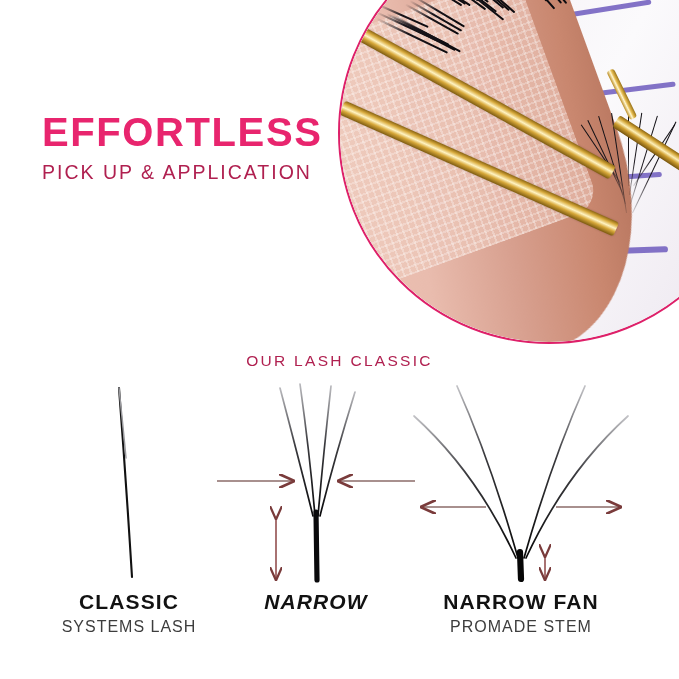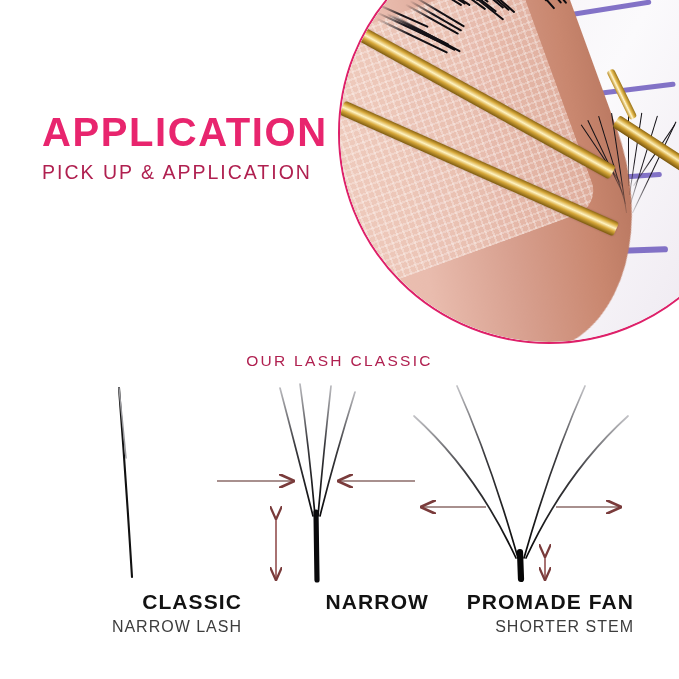--- a/index.html
+++ b/index.html
@@ -217,37 +217,37 @@
     width: 679px;
     height: 270px;
   }
   .system {
     position: absolute;
     top: 0;
     width: 226px;
     height: 270px;
   }
   .system.s1 { left: 16px; }
-  .system.s2 { left: 203px; }
+  .system.s2 { left: 203px; font-style: italic; }
   .system.s3 { left: 408px; }
 
   .sys-art {
     position: absolute;
     left: 0; top: 0;
     width: 226px;
     height: 205px;
   }
   .sys-art svg { display: block; }
 
   .sys-caption {
     position: absolute;
     left: 0;
     top: 210px;
     width: 226px;
-    text-align: right;
+    text-align: center;
   }
   .sys-title {
     font-family: "Liberation Sans", sans-serif;
     font-size: 21px;
     font-weight: 700;
     letter-spacing: 1.1px;
     color: #121212;
     line-height: 1.1;
     white-space: nowrap;
   }
@@ -322,38 +322,38 @@
         </div>
 
       <div class="tweezer tw-a"></div>
       <div class="tweezer tw-b"></div>
       <div class="tweezer tw-tip"></div>
       <div class="tweezer tw-c"></div>
     </div>
   </div>
 
   <div class="headline">
-    <div class="headline-main">APPLICATION</div>
+    <div class="headline-main">EFFORTLESS</div>
     <div class="headline-sub">PICK UP &amp; APPLICATION</div>
   </div>
 
   <div class="section-label">OUR LASH CLASSIC</div>
 
   <div class="systems">
 
     <div class="system s1">
       <div class="sys-art">
         <svg width="226" height="205" viewBox="0 0 226 205" xmlns="http://www.w3.org/2000/svg">
           <path d="M103 8 Q110 100 116 197" fill="none" stroke="#111111" stroke-width="2.1" stroke-linecap="round"></path>
           <path d="M103 8 Q107 46 110 78" fill="none" stroke="#9a9a9e" stroke-width="1.5" stroke-linecap="round"></path>
         </svg>
       </div>
       <div class="sys-caption">
         <div class="sys-title">CLASSIC</div>
-        <div class="sys-sub">NARROW LASH</div>
+        <div class="sys-sub">SYSTEMS LASH</div>
       </div>
     </div>
 
     <div class="system s2">
       <div class="sys-art">
         <svg width="226" height="205" viewBox="0 0 226 205" xmlns="http://www.w3.org/2000/svg">
           <defs>
             <marker id="ahR" markerWidth="9" markerHeight="8" refX="8" refY="4" orient="auto">
               <path d="M0,0 L9,4 L0,8" fill="none" stroke="#7A3B3B" stroke-width="1.6" stroke-linecap="round" stroke-linejoin="round"></path>
             </marker>
@@ -417,19 +417,19 @@
 
           <path d="M112 172 L113 199" fill="none" stroke="#060606" stroke-width="6.2" stroke-linecap="round"></path>
 
           <line x1="78" y1="127" x2="14" y2="127" stroke="#8B6B68" stroke-width="1.7" marker-end="url(#ahR2)"></line>
           <line x1="148" y1="127" x2="212" y2="127" stroke="#8B6B68" stroke-width="1.7" marker-end="url(#ahR2)"></line>
 
           <line x1="137" y1="176" x2="137" y2="199" stroke="#8B4343" stroke-width="1.5" marker-start="url(#ahU2)" marker-end="url(#ahU2)"></line>
         </svg>
       </div>
       <div class="sys-caption">
-        <div class="sys-title">PROMADE FAN</div>
-        <div class="sys-sub">SHORTER STEM</div>
+        <div class="sys-title">NARROW FAN</div>
+        <div class="sys-sub">PROMADE STEM</div>
       </div>
     </div>
 
   </div>
 </div>
 
 </body></html>

